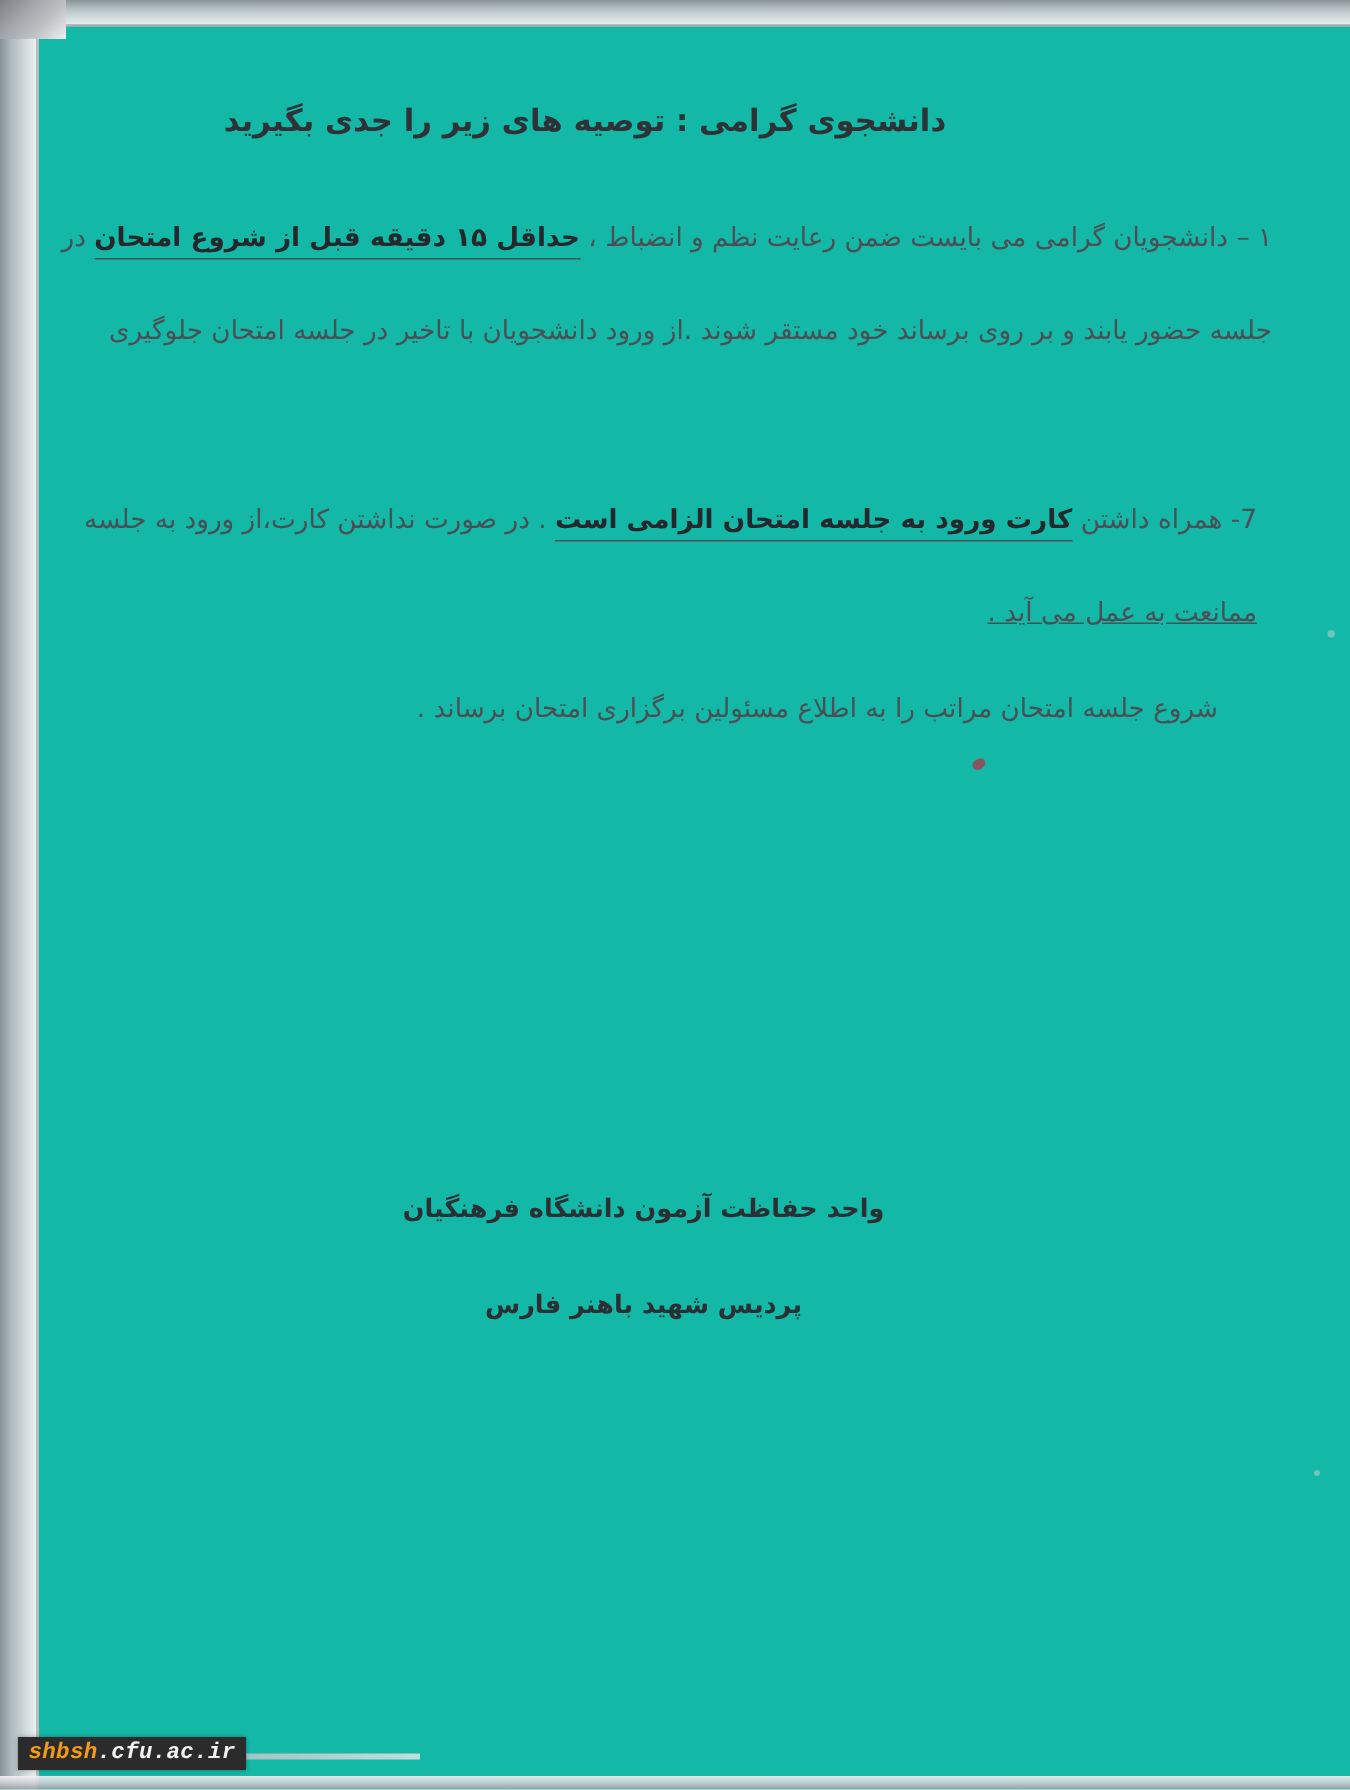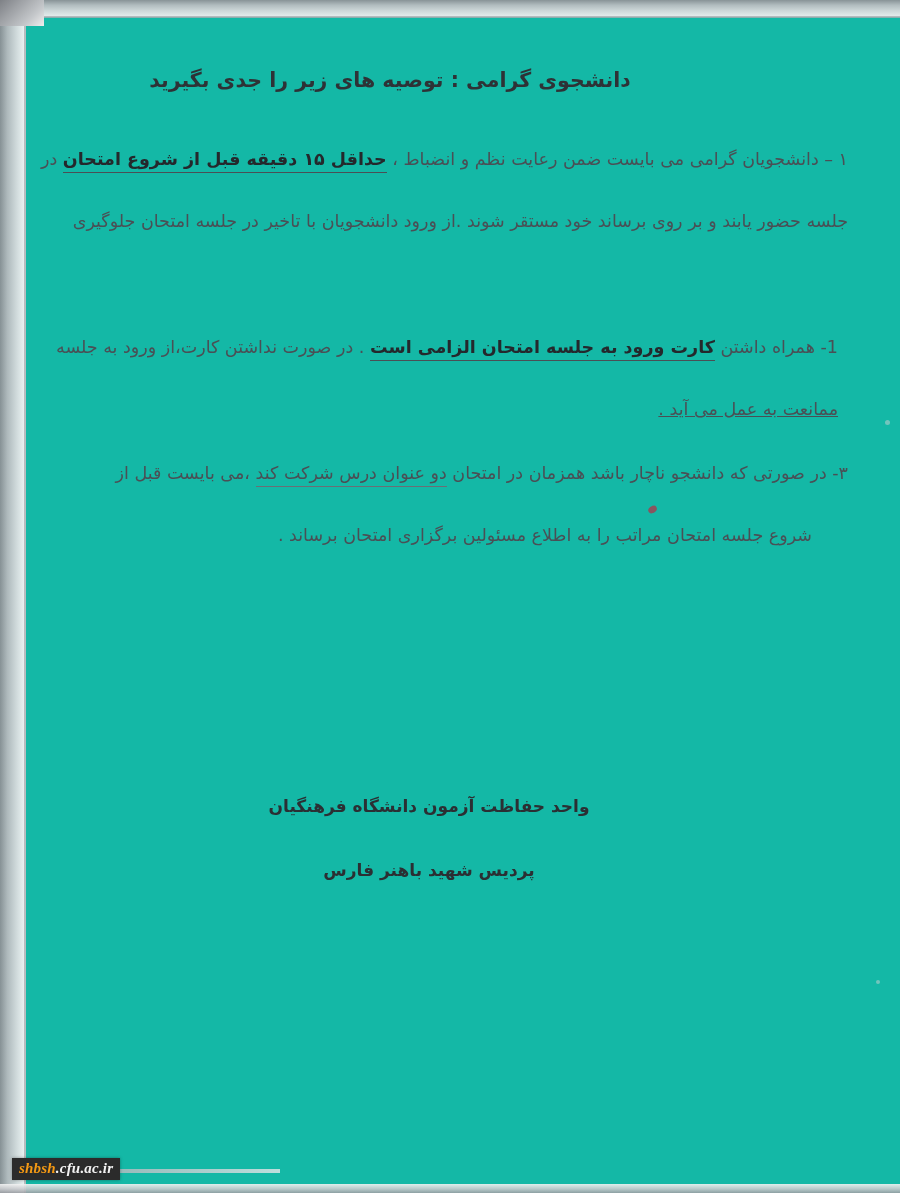--- a/index.html
+++ b/index.html
@@ -150,21 +150,21 @@
     opacity: .85;
   }
 
   
   .watermark {
     position: absolute;
     left: 12px;
     bottom: 13px;
     background: #2b2b2b;
     padding: 3px 7px 4px 7px;
-    font-family: Liberation Serif, serif;
+    font-family: Liberation Mono, monospace;
     font-style: italic;
     font-weight: bold;
     font-size: 15px;
     letter-spacing: .2px;
     line-height: 1;
     direction: ltr;
     box-shadow: 0 0 3px rgba(0,0,0,.35);
   }
   .wm-a { color: #f59a14; }
   .wm-b { color: #f2f2f2; }
@@ -199,29 +199,26 @@
 
     <div class="para" id="item-1">
       <span class="ln">
         <span>۱ – دانشجویان گرامی می بایست ضمن رعایت نظم و انضباط ، </span><span class="emph">حداقل ۱۵ دقیقه قبل از شروع امتحان</span><span> در</span>
       </span>
       <span class="ln">جلسه حضور یابند و بر روی برساند خود مستقر شوند .از ورود دانشجویان با تاخیر در جلسه امتحان جلوگیری</span>
     </div>
 
     <div class="para" id="item-2">
       <span class="ln">
-        <span>1- همراه داشتن </span><span class="emph">کارت ورود به جلسه امتحان الزامی است</span><span> . در صورت نداشتن کارت،از ورود به جلسه</span>
+        <span>7- همراه داشتن </span><span class="emph">کارت ورود به جلسه امتحان الزامی است</span><span> . در صورت نداشتن کارت،از ورود به جلسه</span>
       </span>
       <span class="ln" style="display:block;text-decoration:underline;">ممانعت به عمل می آید .</span>
     </div>
 
     <div class="para" id="item-3">
-      <span class="ln">
-        <span>۳- در صورتی که دانشجو ناچار باشد همزمان در  امتحان </span><span class="underline-only">دو عنوان درس شرکت کند</span><span> ،می بایست قبل از</span>
-      </span>
       <span class="ln" style="display:block;padding-right:36px;">شروع جلسه امتحان مراتب را به اطلاع مسئولین برگزاری امتحان برساند .</span>
     </div>
 
 
     <div class="ink-mark"></div>
 
     <div class="sign" id="sign-2">پردیس شهید باهنر فارس</div>
     <div class="sign" id="sign-1">واحد حفاظت آزمون دانشگاه فرهنگیان</div>
 
   </div>

